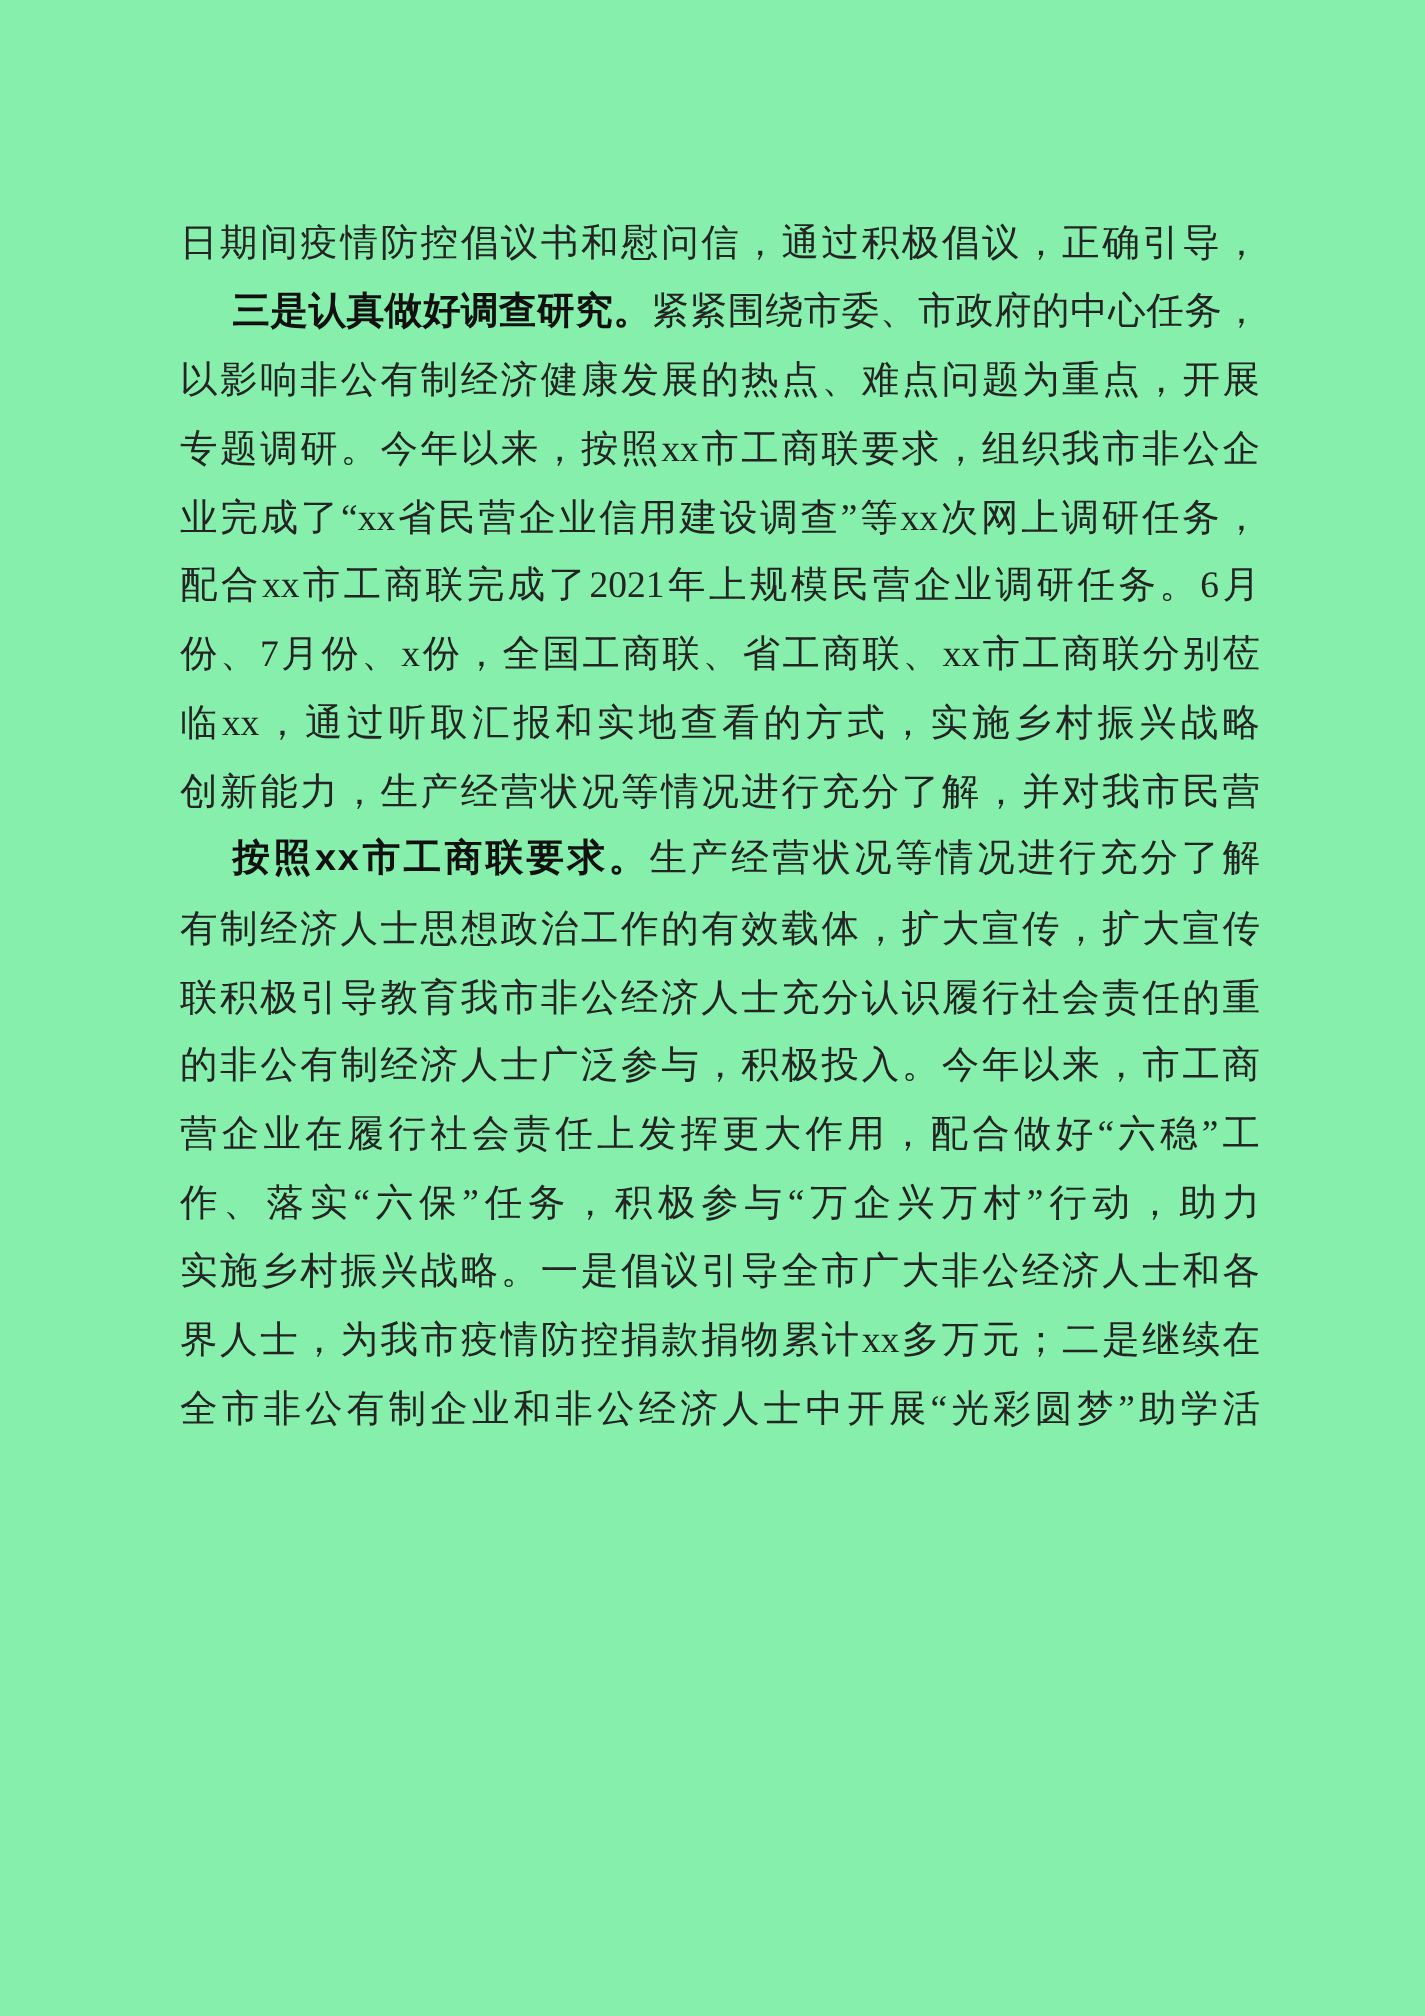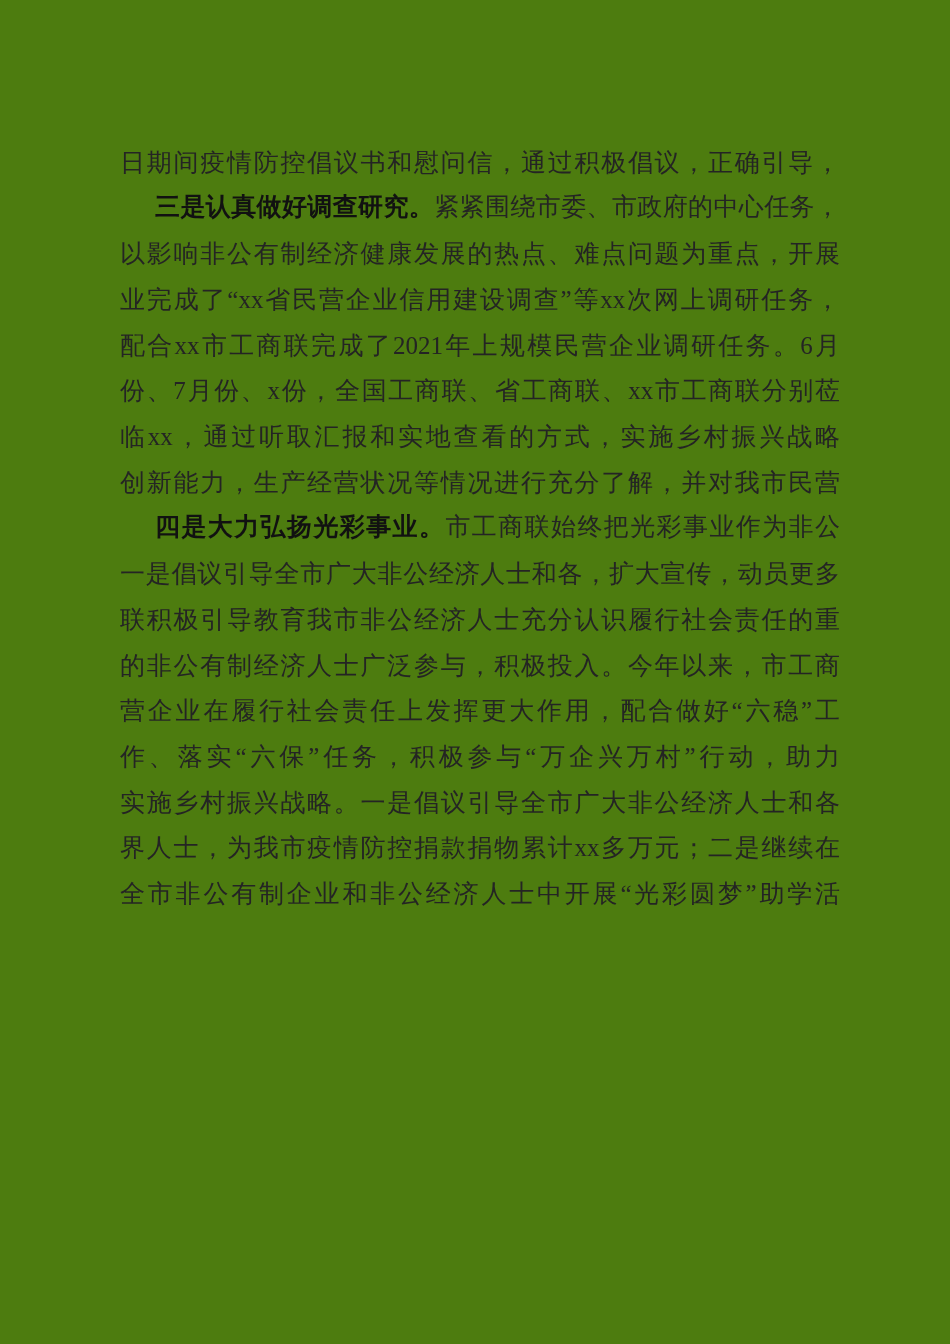--- a/index.html
+++ b/index.html
@@ -5,21 +5,21 @@
 <style>
   html, body {
     margin: 0;
     padding: 0;
     background: #ffffff;
   }
   .page {
     position: relative;
     width: 950px;
     height: 1344px;
-    background: #4d7c0f;
+    background: #86efac;
     overflow: hidden;
   }
   .text-block {
     position: absolute;
     left: 120px;
     top: 140px;
     width: 720px;
   }
   .line {
     height: 45.7px;
@@ -50,28 +50,29 @@
 </head>
 <body>
 
 <div class="page">
   <div class="text-block">
 
     <div class="line"><span>日期间疫情防控倡议书和慰问信，通过积极倡议，正确引导，</span></div>
 
     <div class="line para-start"><b class="lead">三是认真做好调查研究。</b><span>紧紧围绕市委、市政府的中心任务，</span></div>
     <div class="line"><span>以影响非公有制经济健康发展的热点、难点问题为重点，开展</span></div>
+    <div class="line"><span>专题调研。今年以来，按照xx市工商联要求，组织我市非公企</span></div>
     <div class="line"><span>业完成了“xx省民营企业信用建设调查”等xx次网上调研任务，</span></div>
     <div class="line"><span>配合xx市工商联完成了2021年上规模民营企业调研任务。6月</span></div>
     <div class="line"><span>份、7月份、x份，全国工商联、省工商联、xx市工商联分别莅</span></div>
     <div class="line"><span>临xx，通过听取汇报和实地查看的方式，实施乡村振兴战略</span></div>
     <div class="line"><span>创新能力，生产经营状况等情况进行充分了解，并对我市民营</span></div>
 
-    <div class="line para-start"><b class="lead">四是大力弘扬光彩事业。</b><span>市工商联始终把光彩事业作为非公</span></div>
-    <div class="line"><span>一是倡议引导全市广大非公经济人士和各，扩大宣传，动员更多</span></div>
+    <div class="line para-start"><b class="lead">按照xx市工商联要求。</b><span>生产经营状况等情况进行充分了解</span></div>
+    <div class="line"><span>有制经济人士思想政治工作的有效载体，扩大宣传，扩大宣传</span></div>
     <div class="line"><span>联积极引导教育我市非公经济人士充分认识履行社会责任的重</span></div>
     <div class="line"><span>的非公有制经济人士广泛参与，积极投入。今年以来，市工商</span></div>
     <div class="line"><span>营企业在履行社会责任上发挥更大作用，配合做好“六稳”工</span></div>
     <div class="line"><span>作、落实“六保”任务，积极参与“万企兴万村”行动，助力</span></div>
     <div class="line"><span>实施乡村振兴战略。一是倡议引导全市广大非公经济人士和各</span></div>
     <div class="line"><span>界人士，为我市疫情防控捐款捐物累计xx多万元；二是继续在</span></div>
     <div class="line"><span>全市非公有制企业和非公经济人士中开展“光彩圆梦”助学活</span></div>
 
   </div>
 </div>

